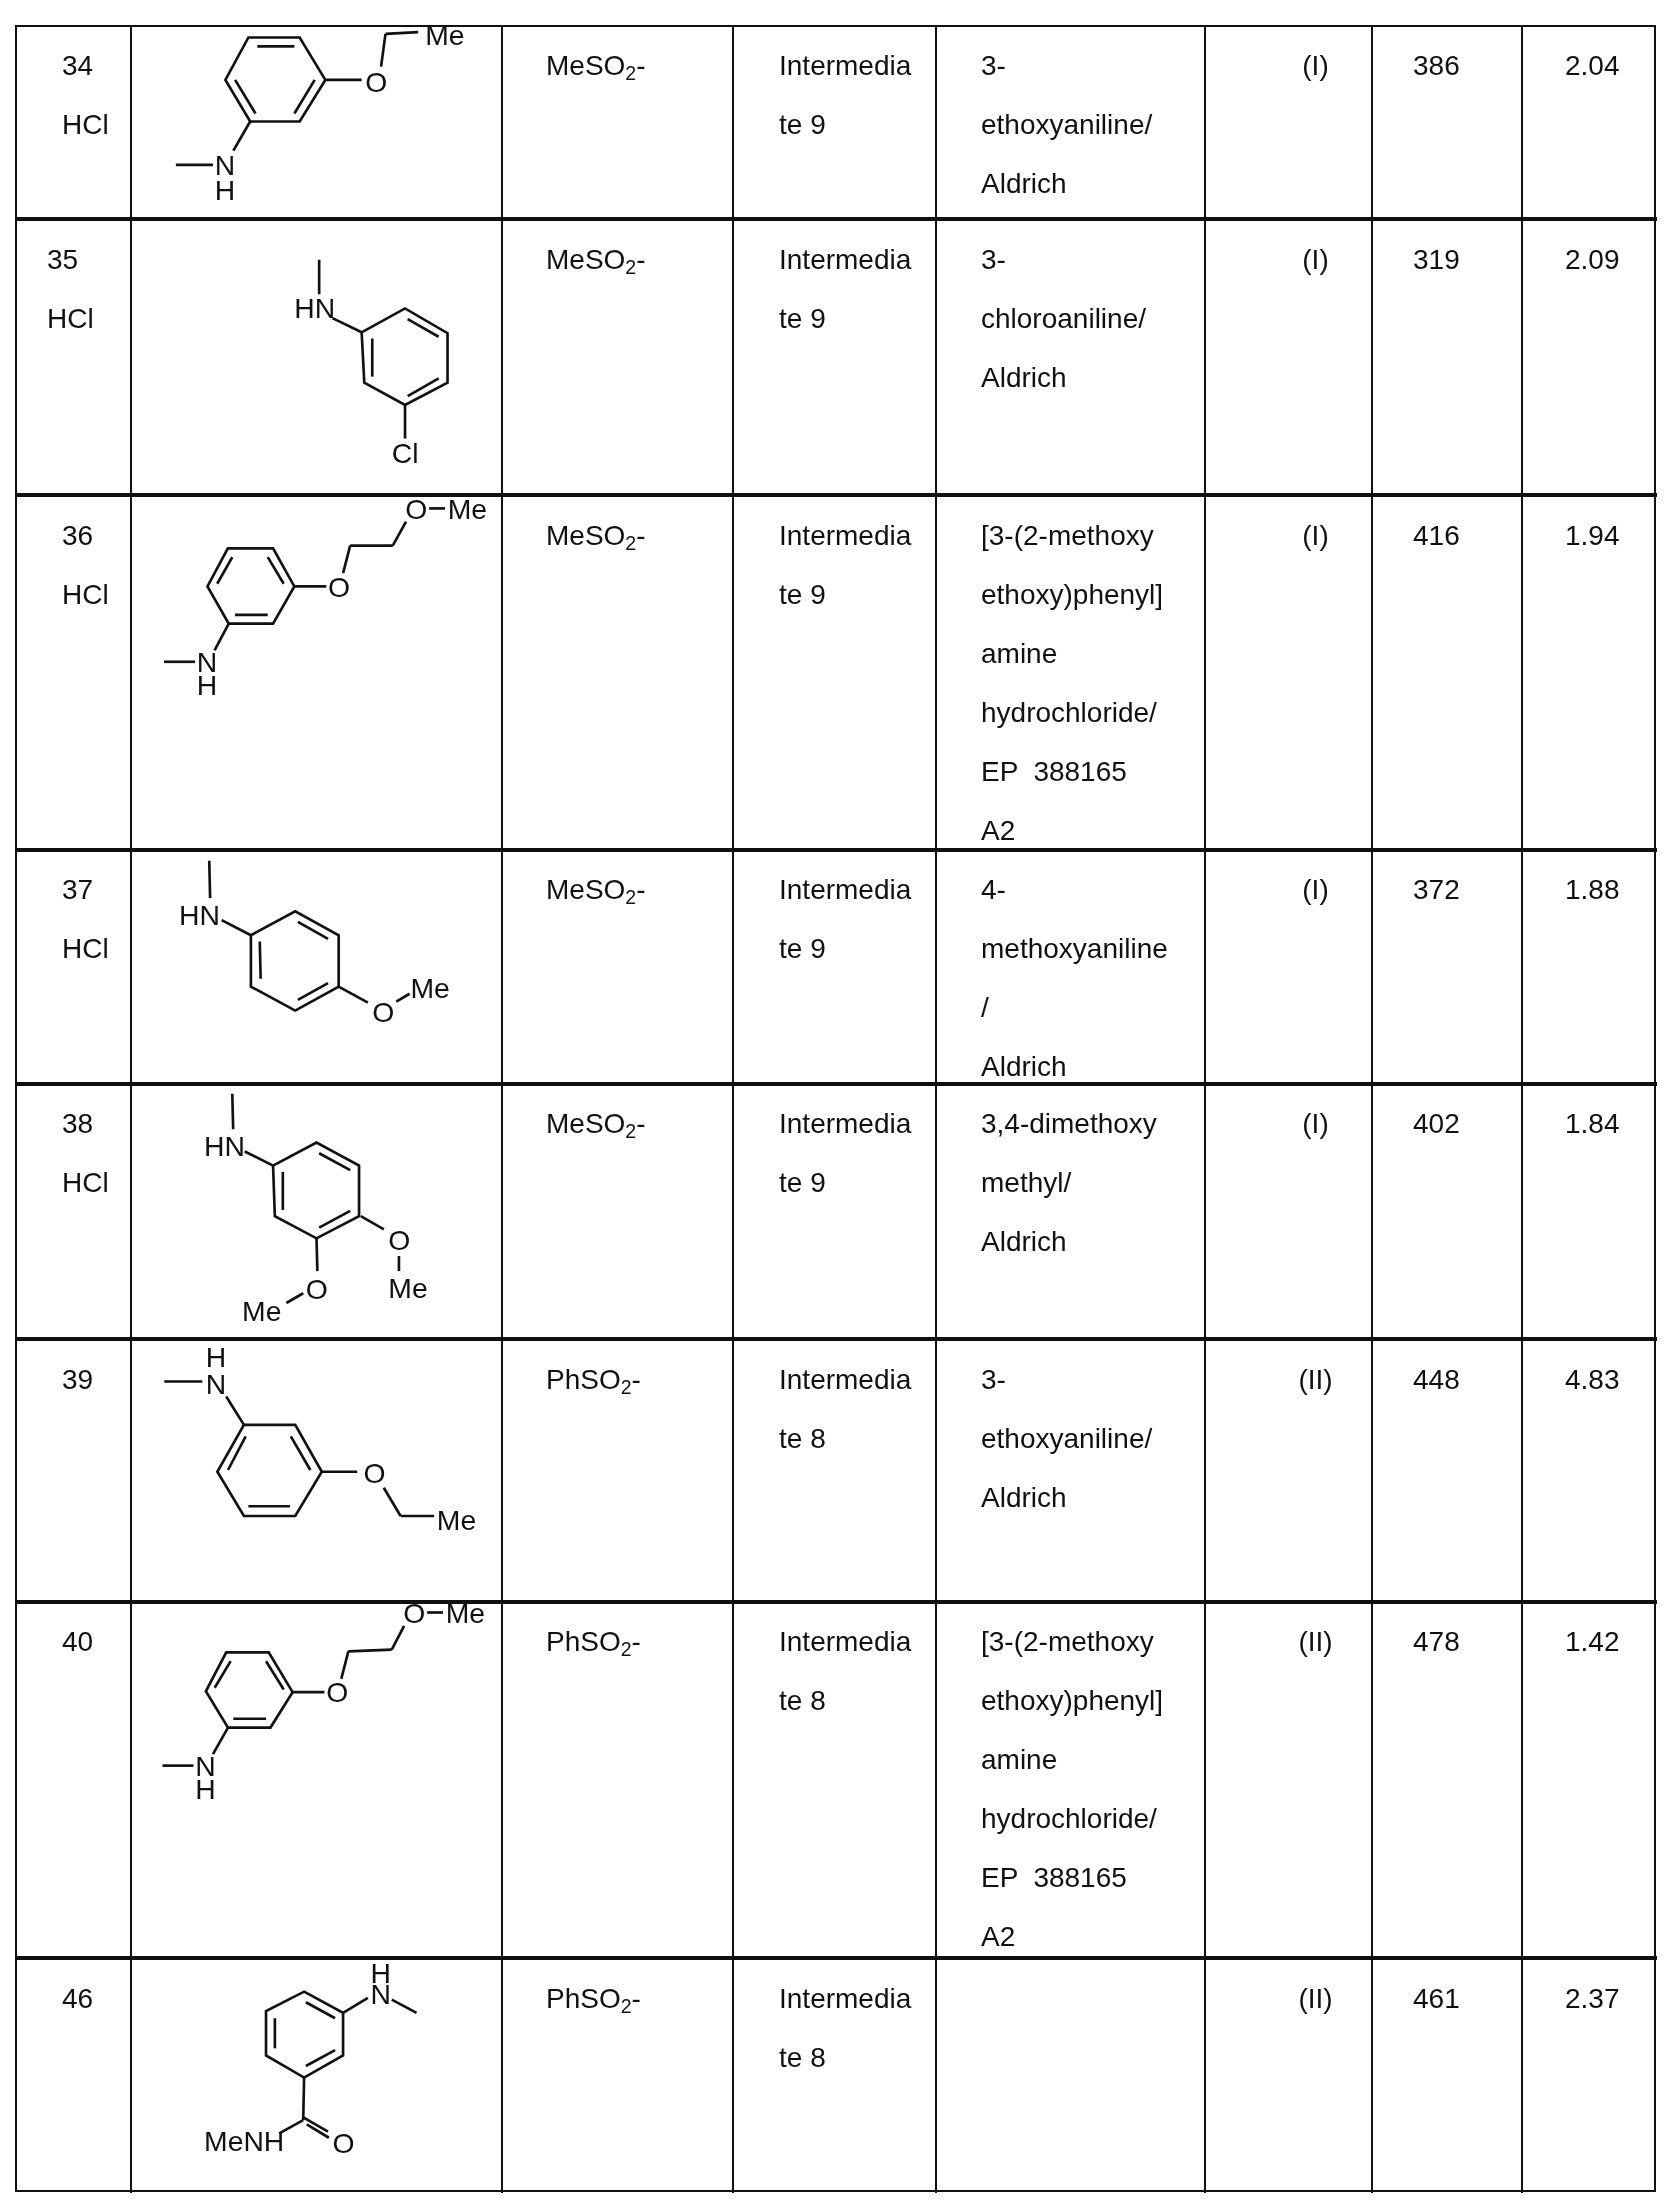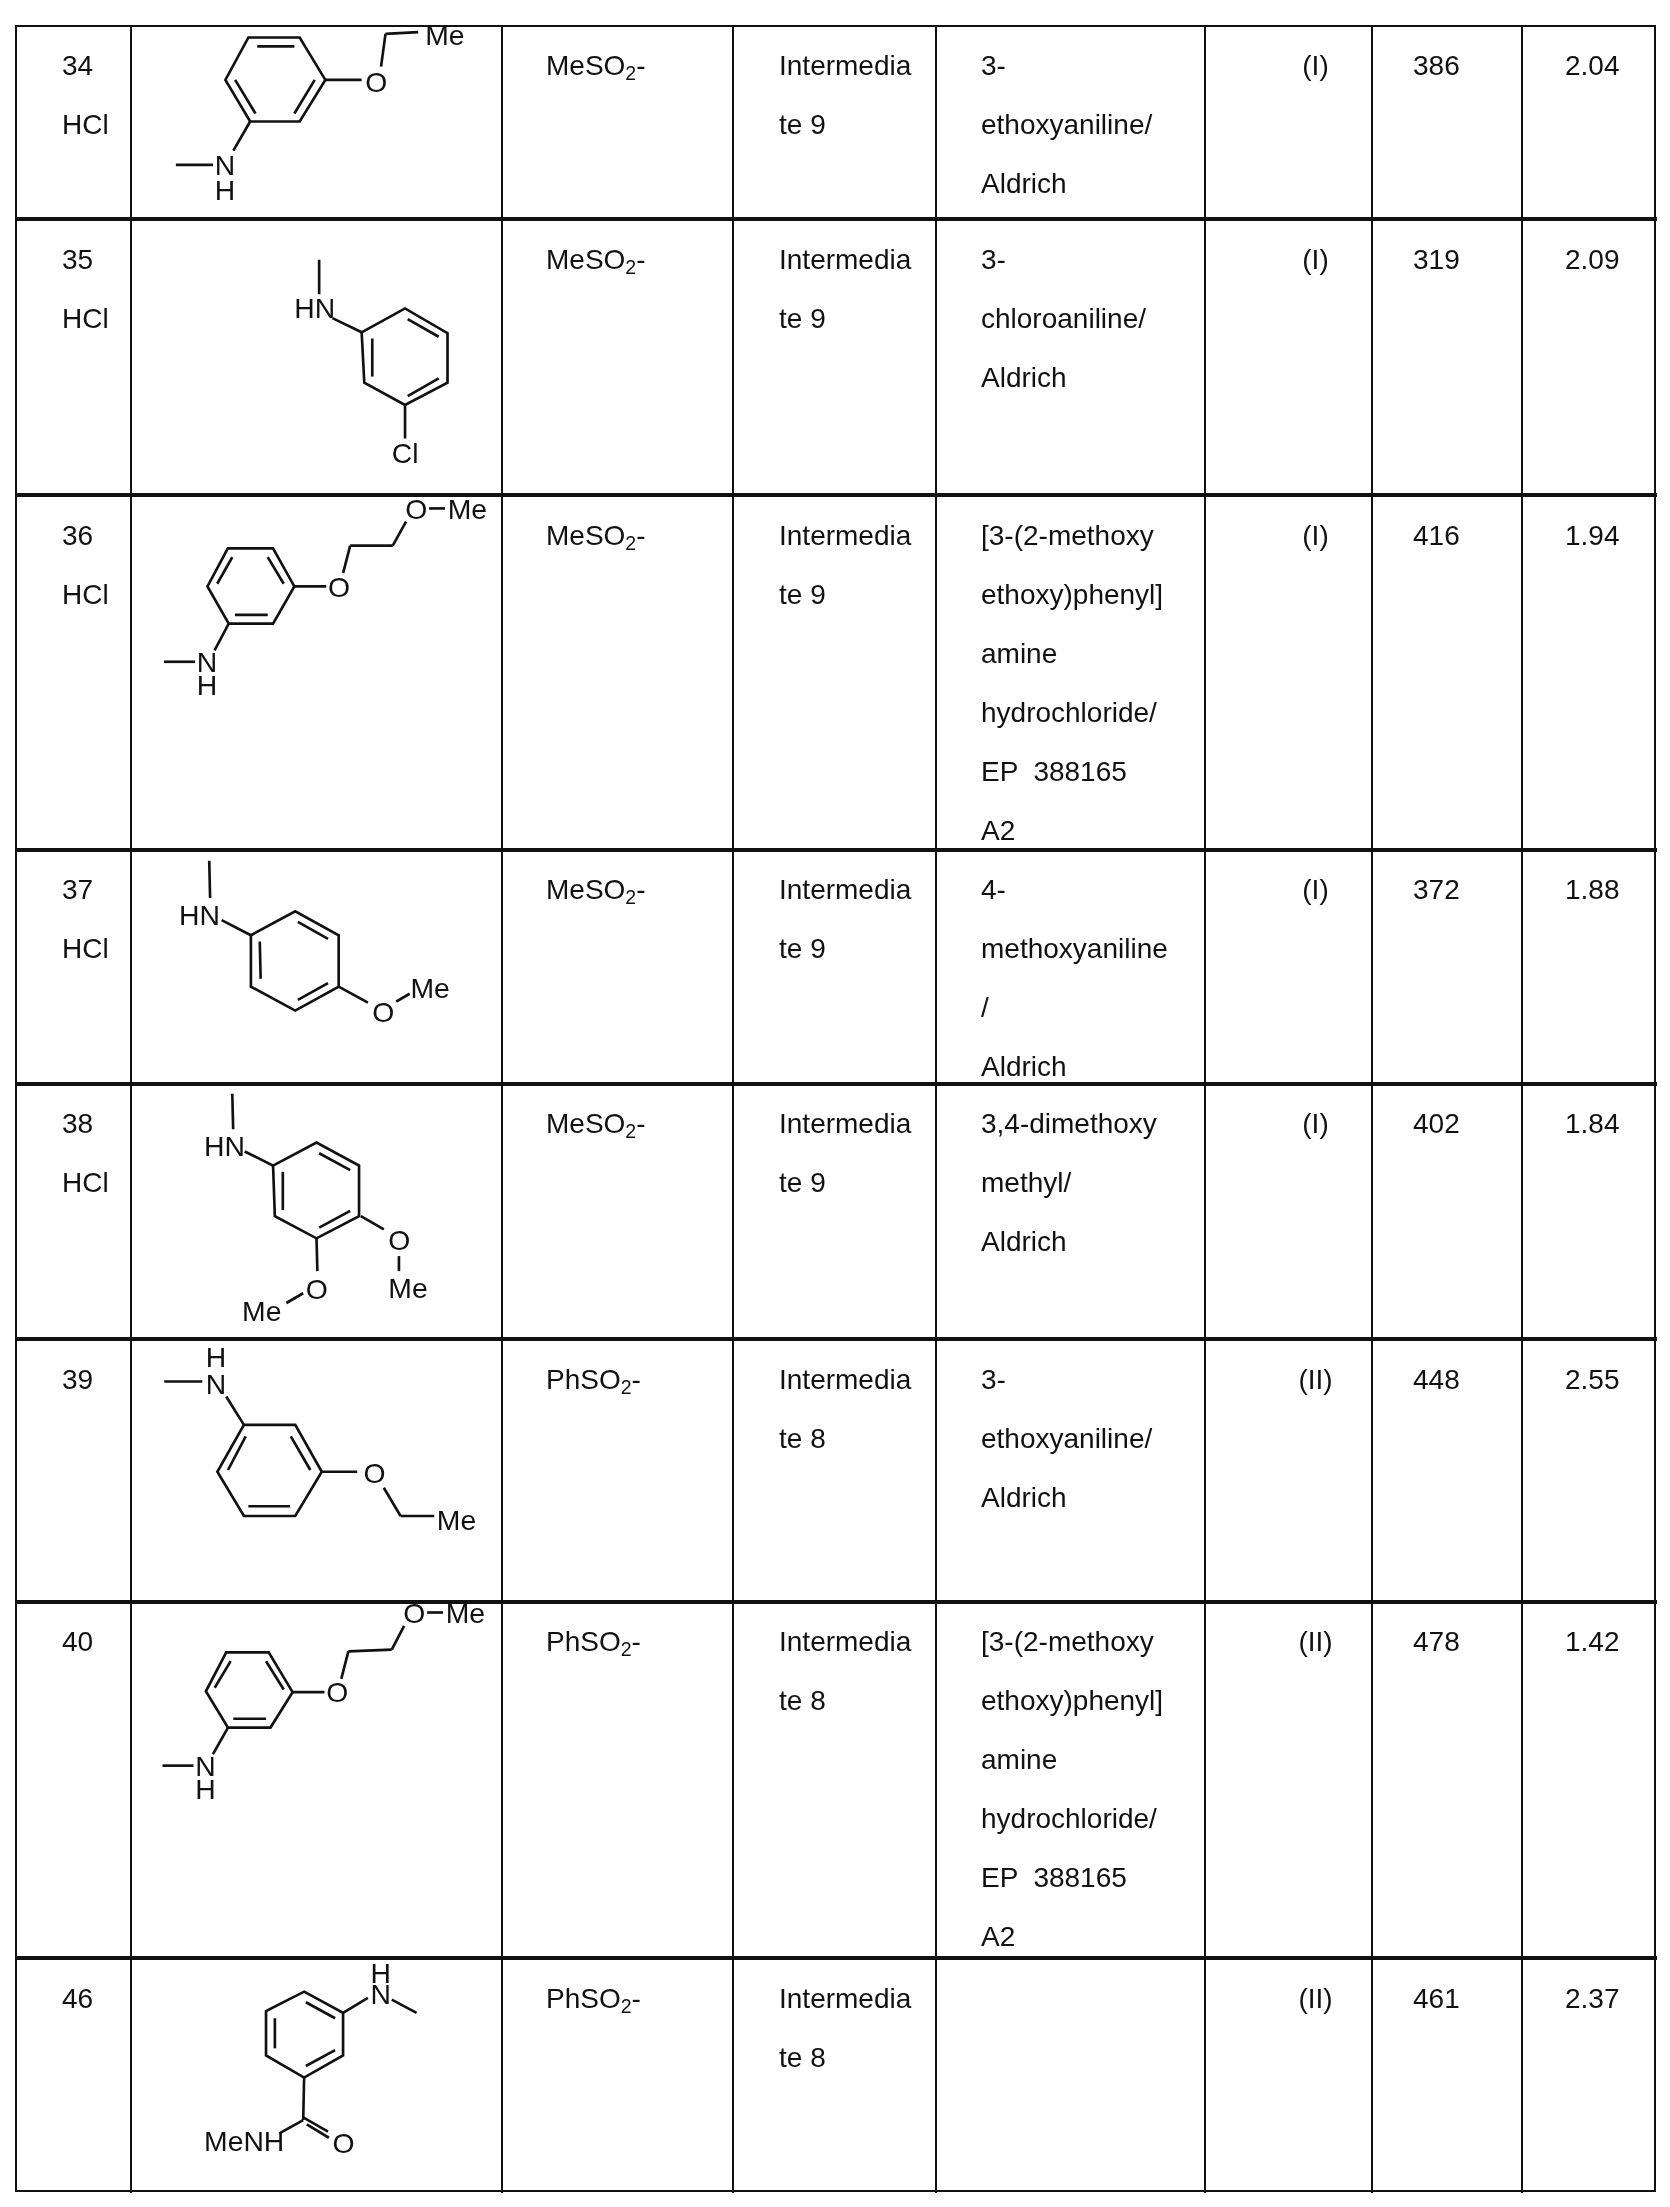--- a/index.html
+++ b/index.html
@@ -72,21 +72,21 @@
     <span class="ln">3-</span>
     <span class="ln">ethoxyaniline/</span>
     <span class="ln">Aldrich</span>
   </div>
   <div class="cell center" style="left:1206px;width:165px;top:10.6px">(I)</div>
   <div class="cell" style="left:1386px;top:10.6px">386</div>
   <div class="cell" style="left:1538px;top:10.6px">2.04</div>
 </div>
 
 <div class="row" style="top:219px;height:274px">
-  <div class="cell" style="left:35px;top:10.6px">
+  <div class="cell" style="left:20px;top:10.6px">
     <span class="ln">35</span>
     <span class="ln">HCl</span>
   </div>
   <div class="struct" style="left:133px;top:0">
     <svg width="367" height="270" viewBox="0 0 414 305">
       <g stroke="#111" stroke-width="3" fill="none">
         <line x1="210" y1="46" x2="210" y2="85"></line>
         <line x1="225" y1="112" x2="258" y2="128"></line>
         <polygon points="258,128 307,101 355,129 355,185 307,210 261,185"></polygon>
         <line x1="270" y1="135" x2="270" y2="178"></line>
@@ -275,21 +275,21 @@
     <span class="ln">Intermedia</span>
     <span class="ln">te 8</span>
   </div>
   <div class="cell" style="left:954px;top:10.6px">
     <span class="ln">3-</span>
     <span class="ln">ethoxyaniline/</span>
     <span class="ln">Aldrich</span>
   </div>
   <div class="cell center" style="left:1206px;width:165px;top:10.6px">(II)</div>
   <div class="cell" style="left:1386px;top:10.6px">448</div>
-  <div class="cell" style="left:1538px;top:10.6px">2.55</div>
+  <div class="cell" style="left:1538px;top:10.6px">4.83</div>
 </div>
 
 <div class="row" style="top:1601px;height:355px">
   <div class="cell" style="left:35px;top:10.6px">
     <span class="ln">40</span>
   </div>
   <div class="struct" style="left:133px;top:0">
     <svg width="367" height="208" viewBox="0 0 414 235">
       <g stroke="#111" stroke-width="3" fill="none">
         <polygon points="105,58 153,58 180,103 155,143 107,143 82,102"></polygon>

